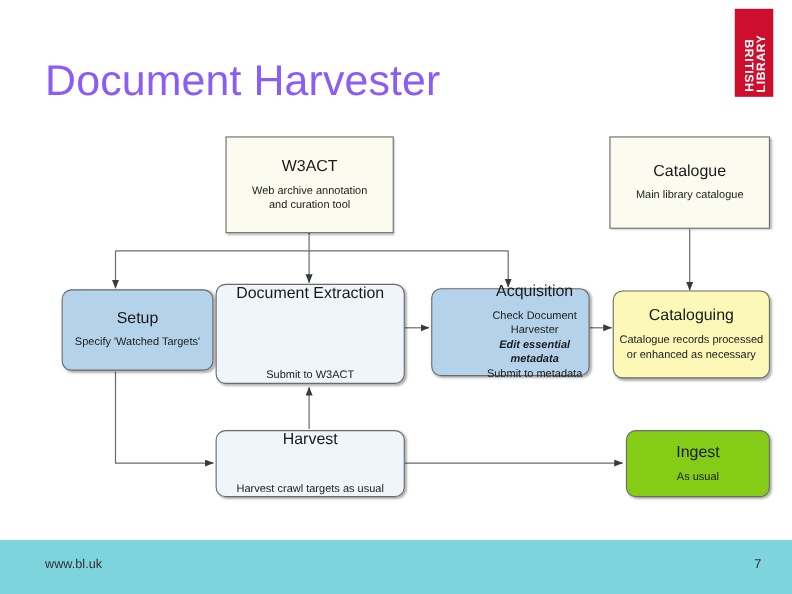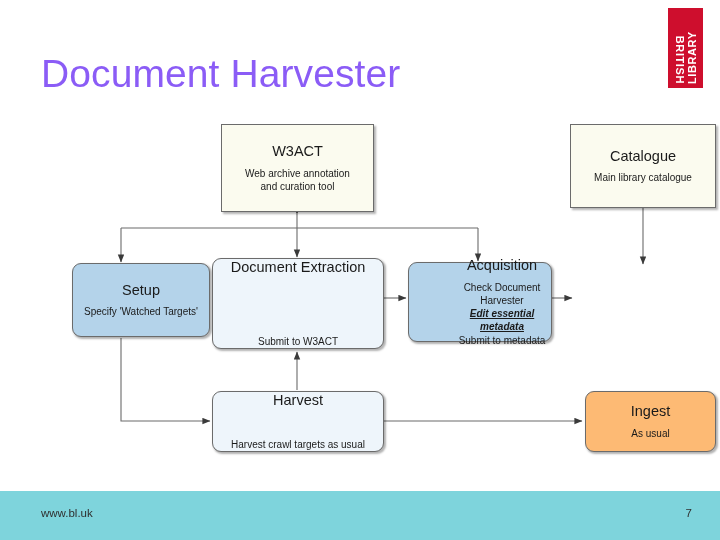--- a/index.html
+++ b/index.html
@@ -68,21 +68,21 @@
     transform: scaleY(1.0);
   }
   #bl-logo .logo-line.l2 {
     transform: rotate(180deg);
     transform-origin: center;
   }
 
   
   #diagram {
     position: absolute;
-    left: 16px; top: 0;
+    left: 0; top: 0;
     width: 664px;
     height: 490px;
   }
   #connectors {
     position: absolute;
     left: 0; top: 0;
     width: 720px;
     height: 490px;
     pointer-events: none;
   }
@@ -106,32 +106,31 @@
     white-space: nowrap;
   }
   .node .n-sub {
     font-size: 10px;
     color: #1a1a1a;
     line-height: 1.32;
   }
   .node .n-sub.em {
     font-weight: bold;
     font-style: italic;
-    text-decoration: underline;
   }
 
   
   .sq   { border-radius: 0; }
   .rnd  { border-radius: 9px; }
 
   .c-cream { background: #fbfbef; }
   .c-blue  { background: #b4d3ea; }
   .c-pale  { background: #eef5fb; justify-content: space-between; }
   .c-yellow{ background: #fbf8b8; }
-  .c-gray  { background: #fdba74; align-items: center; }
+  .c-gray  { background: #84cc16; align-items: center; }
 
   
   #footer {
     position: absolute;
     left: 0;
     top: 491px;
     width: 720px;
     height: 49px;
     background: #7ed4dc;
   }
@@ -218,20 +217,25 @@
       <div class="n-sub">Submit to W3ACT</div>
     </div>
 
     <div class="node rnd c-blue" style="left:392px; top:262px; width:144px; height:80px;padding-left:44px;">
       <div class="n-title">Acquisition</div>
       <div class="n-sub">Check Document Harvester</div>
       <div class="n-sub em">Edit essential metadata</div>
       <div class="n-sub">Submit to metadata</div>
     </div>
 
+    <div class="node rnd c-yellow" style="left:557px; top:264px; width:143px; height:80px;">
+      <div class="n-title">Cataloguing</div>
+      <div class="n-sub">Catalogue records processed</div>
+      <div class="n-sub">or enhanced as necessary</div>
+    </div>
 
     <div class="node rnd c-pale" style="left:196px; top:391px; width:172px; height:61px;">
       <div class="n-title">Harvest</div>
       <div class="n-sub">Harvest crawl targets as usual</div>
     </div>
 
     <div class="node rnd c-gray" style="left:569px; top:391px; width:131px; height:61px;">
       <div class="n-title">Ingest</div>
       <div class="n-sub">As usual</div>
     </div>

